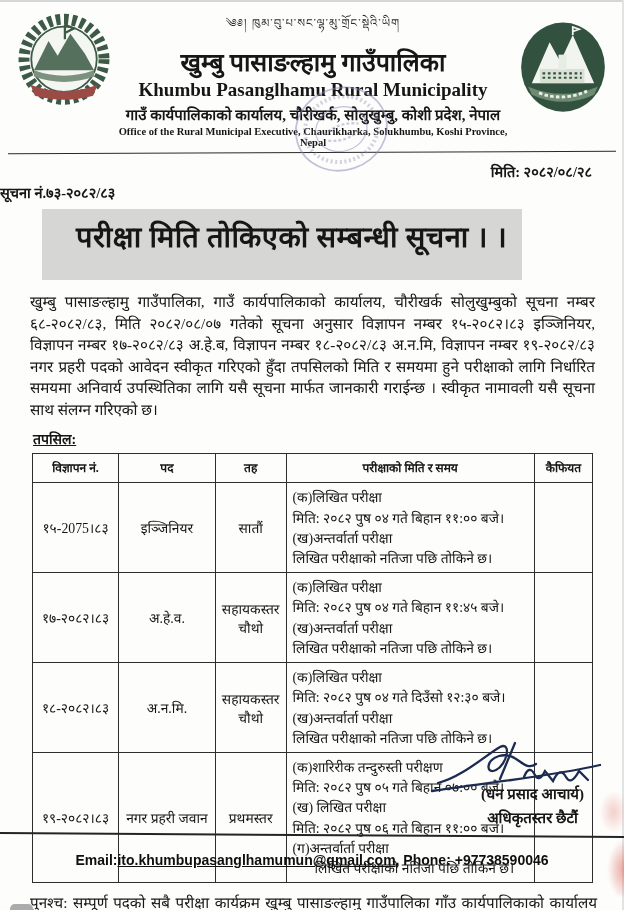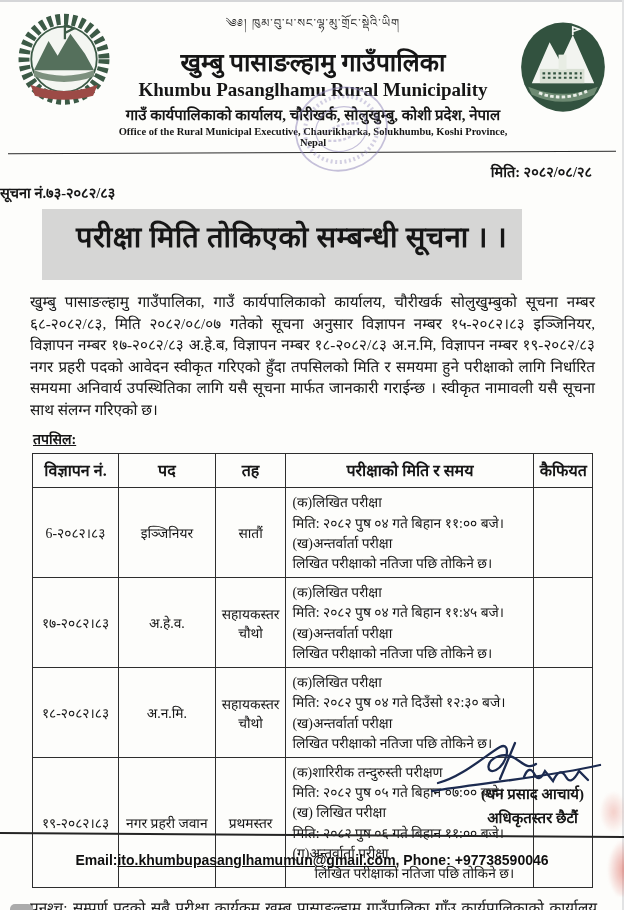--- a/index.html
+++ b/index.html
@@ -36,21 +36,21 @@
     padding:7px 6px 25px 34px; font-size:29px; font-weight:bold; letter-spacing:.5px;
   }
 
   
   .body-par { margin:11px 29px 0 30px; font-size:15.2px; line-height:1.42; text-align:justify; }
   .tapasil { margin:9px 0 5px 33px; font-size:14px; font-weight:bold; text-decoration:underline; display:inline-block; }
 
   
   table.sched { width:561px; margin-left:32px; border-collapse:collapse; font-size:13.8px; }
   .sched th, .sched td { border:1.4px solid #2e2e2e; }
-  .sched th { padding:5px 2px 6px; font-size:16px; }
+  .sched th { padding:5px 2px 6px; font-size:12px; }
   .sched td { padding:3px 6px; vertical-align:middle; }
   .cell-center { text-align:center; }
   .schedule-cell { vertical-align:top !important; padding-top:5px !important; }
   .schedule-cell div { line-height:1.32; padding:1px 0; }
   .schedule-cell .indent { padding-left:22px; }
 
   
   .postscript { margin:9px 27px 0 30px; font-size:15.2px; line-height:1.45; text-align:justify; }
   .signature-svg { position:absolute; right:18px; top:733px; pointer-events:none; }
   .sign-name  { position:absolute; right:40px; top:783px; font-size:15px; font-weight:bold; }
@@ -149,21 +149,21 @@
       <tr>
         <th>विज्ञापन नं.</th>
         <th>पद</th>
         <th>तह</th>
         <th>परीक्षाको मिति र समय</th>
         <th>कैफियत</th>
       </tr>
     </thead>
     <tbody>
       <tr>
-        <td class="cell-center">6-२०८२।८३</td>
+        <td class="cell-center">१५-2075।८३</td>
         <td class="cell-center">इञ्जिनियर</td>
         <td class="cell-center">सातौं</td>
         <td class="schedule-cell">
           <div>(क)लिखित परीक्षा</div>
           <div>मिति: २०८२ पुष ०४ गते बिहान ११:०० बजे।</div>
           <div>(ख)अन्तर्वार्ता परीक्षा</div>
           <div>लिखित परीक्षाको नतिजा पछि तोकिने छ।</div>
         </td>
         <td></td>
       </tr>

